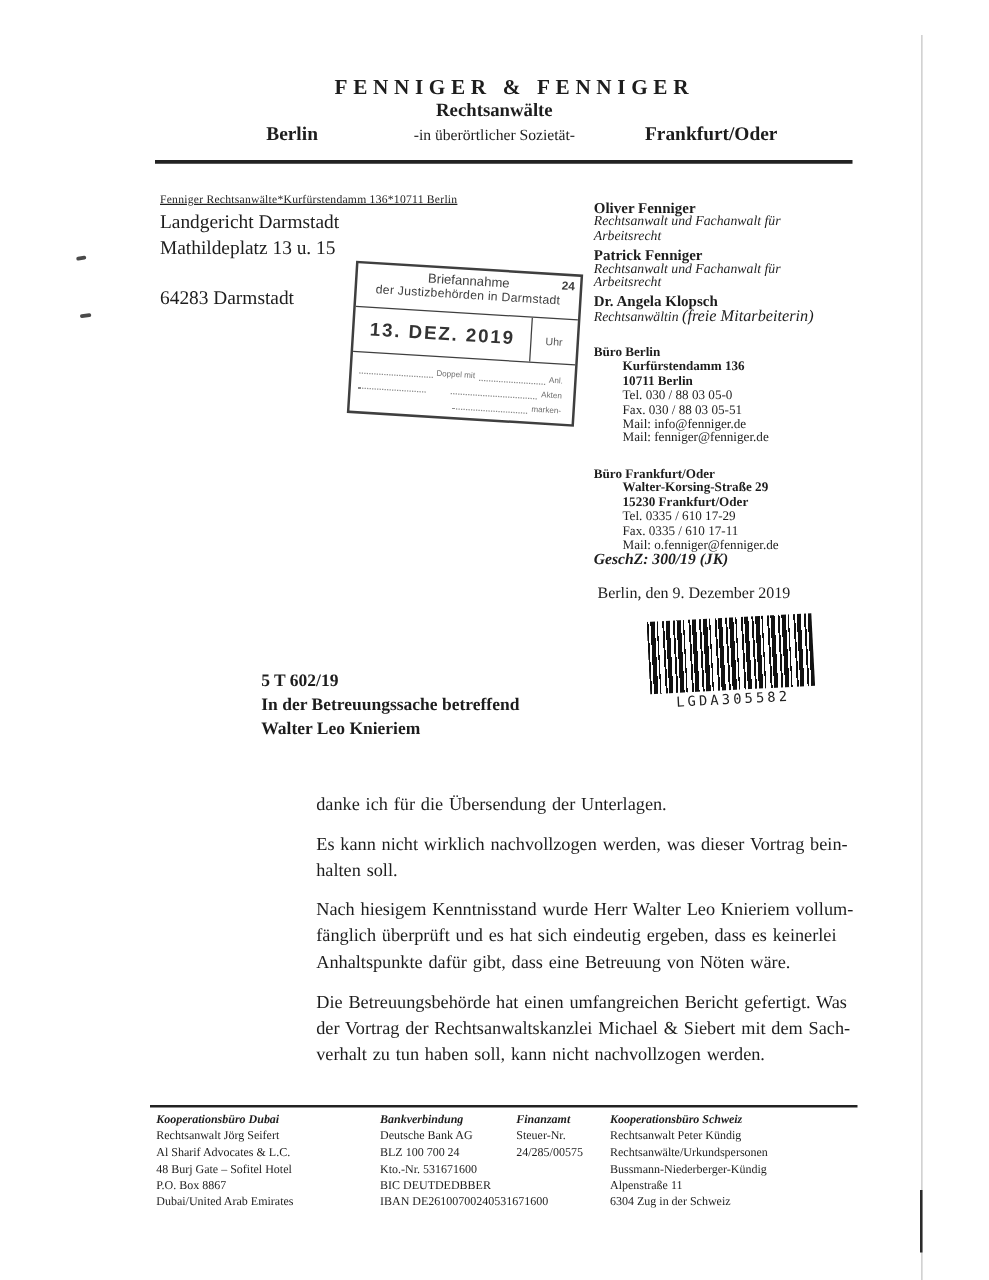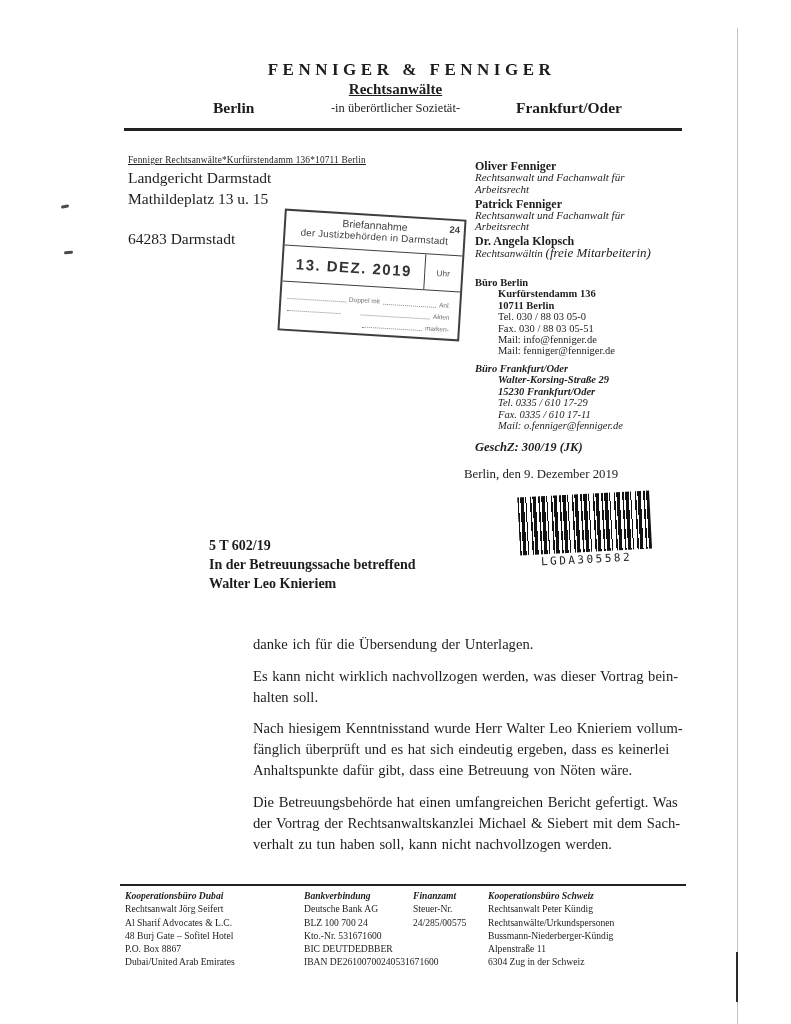--- a/index.html
+++ b/index.html
@@ -5,21 +5,21 @@
   html,body{margin:0;padding:0;background:#ffffff;}
   body{width:791px;height:1024px;position:relative;overflow:hidden;
        font-family:"Liberation Serif","DejaVu Serif",serif;color:#1d1d1d;}
   .abs{position:absolute;}
   .preline{white-space:pre-line;}
 
   
   .firm-name{top:60px;left:0;width:100%;text-align:center;
     font-size:17px;font-weight:bold;letter-spacing:4.5px;margin-left:16px;}
   .firm-sub{top:81px;left:0;width:100%;text-align:center;
-    font-size:15px;font-weight:bold;text-decoration:underline;}
+    font-size:15px;font-weight:bold;}
   .office-left{top:99px;left:213px;font-size:15.5px;font-weight:bold;}
   .society-note{top:101px;left:0;width:100%;text-align:center;font-size:12.5px;}
   .office-right{top:99px;left:516px;font-size:15.5px;font-weight:bold;}
   .rule-top{top:128px;left:124px;width:558px;height:2.5px;background:#222;}
 
   
   .sender-line{top:155px;left:128px;font-size:9.3px;text-decoration:underline;letter-spacing:.2px;}
   .recipient-block{top:167px;left:128px;font-size:15.5px;line-height:21px;}
   .recipient-city{top:230px;left:128px;font-size:15.5px;}
 
@@ -45,23 +45,23 @@
   .rcol{left:475px;}
   .atty-name{font-size:12px;font-weight:bold;line-height:12px;margin-top:2px;}
   .atty-title{font-size:11px;font-style:italic;line-height:11.8px;}
   .atty-small{font-size:13px;font-style:italic;}
   .attorneys{top:158px;width:230px;}
   .office{width:230px;font-size:10.5px;line-height:11.4px;}
   .office-title{font-weight:bold;font-size:10.5px;}
   .office-ind{margin-left:23px;}
   .office-bold{font-weight:bold;}
   .office-berlin{top:277px;}
-  .office-frankfurt{top:363px;font-style:italic;}
+  .office-frankfurt{top:374px;}
   .geschz{top:440px;font-size:12.5px;font-weight:bold;font-style:italic;}
-  .date-line{top:467px;left:464px;font-size:12.8px;}
+  .date-line{top:467px;left:478px;font-size:12.8px;}
 
   
   .barcode{top:494px;left:519px;width:132px;transform:rotate(-3deg);}
   .barcode-bars{height:58px;
     background:repeating-linear-gradient(90deg,
       #121212 0px,#121212 1.5px,#ffffff 1.5px,#ffffff 3px,
       #121212 3px,#121212 6.5px,#ffffff 6.5px,#ffffff 8px,
       #121212 8px,#121212 9px,#ffffff 9px,#ffffff 12.5px,
       #121212 12.5px,#121212 14px,#ffffff 14px,#ffffff 15.2px,
       #121212 15.2px,#121212 18.5px,#ffffff 18.5px,#ffffff 21px);}

